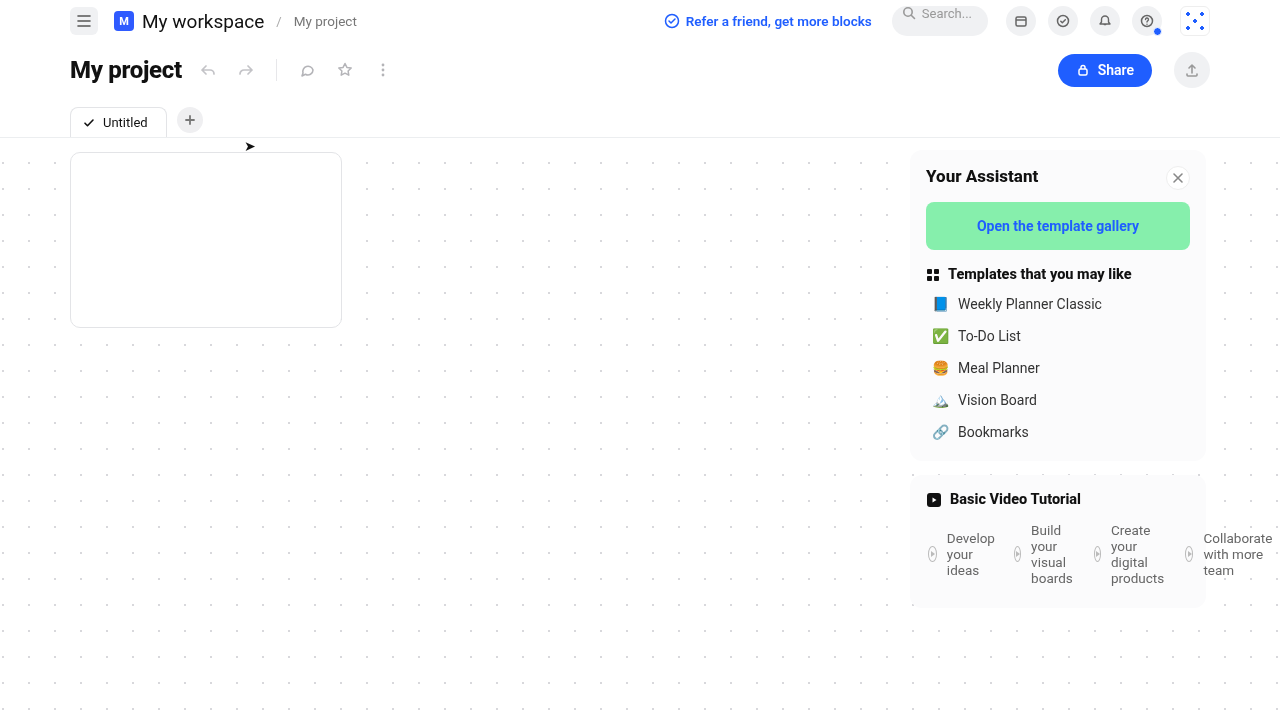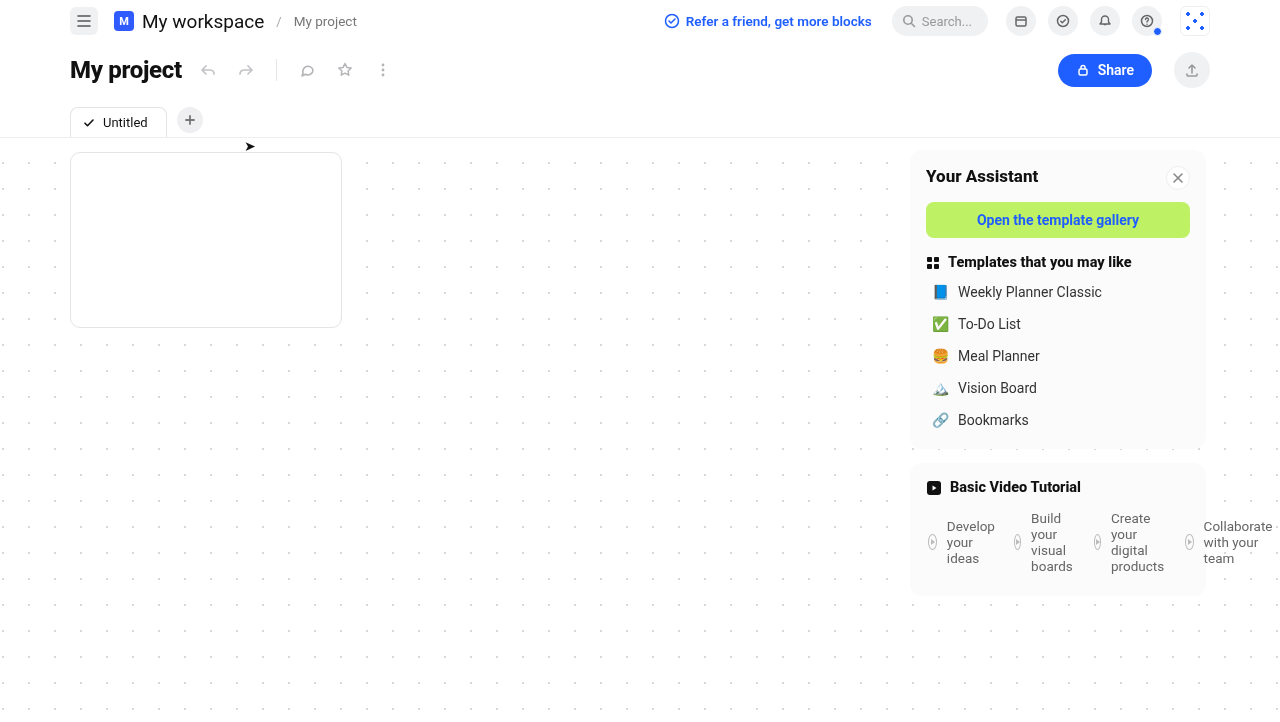--- a/index.html
+++ b/index.html
@@ -52,21 +52,21 @@
     .refer {
       display:flex;align-items:center;gap:6px;
       color:#1f5eff; font-weight:600; font-size:13.5px;
       cursor:pointer;
       margin-right:12px;
     }
     .search-pill {
       height:30px;
       border-radius:15px;
       background:#f0f1f3;
-      display:flex;align-items:center;
+      display:flex;
       padding: 0 16px 0 10px;
       gap:6px;
       font-size:13px;color:#999;
       cursor:text;
       margin-right:6px;
     }
     .icon-btn {
       width:30px;height:30px;border-radius:15px;
       background:#f0f1f3;
       display:flex;align-items:center;justify-content:center;
@@ -200,23 +200,23 @@
     }
     .assist-title{ font-size:17px;font-weight:800; }
     .close-x{
       width:24px;height:24px;border-radius:12px;
       display:flex;align-items:center;justify-content:center;
       cursor:pointer;color:#888;
       background:#fff;
       border:1px solid #eee;
     }
     .open-gallery{
-      height:36px;width:100%;
+      height:48px;width:100%;
       border-radius:8px;
-      background:#bef264;color:#1f5eff;
+      background:#86efac;color:#1f5eff;
       font-weight:700;font-size:14px;
       display:flex;align-items:center;justify-content:center;
       cursor:pointer;
       margin-bottom:16px;
     }
     .section-title{
       display:flex;align-items:center;gap:8px;
       font-weight:800;font-size:14.5px;
       margin-bottom:10px;
     }
@@ -428,18 +428,18 @@
         <li class="vid-item">
             <span class="play-circ"></span>
             <span>Build your visual boards</span>
           </li>
         <li class="vid-item">
             <span class="play-circ"></span>
             <span>Create your digital products</span>
           </li>
         <li class="vid-item">
             <span class="play-circ"></span>
-            <span>Collaborate with your team</span>
+            <span>Collaborate with more team</span>
           </li>
       </ul>
     </div>
   </div>
 </div>
 
 </body></html>

